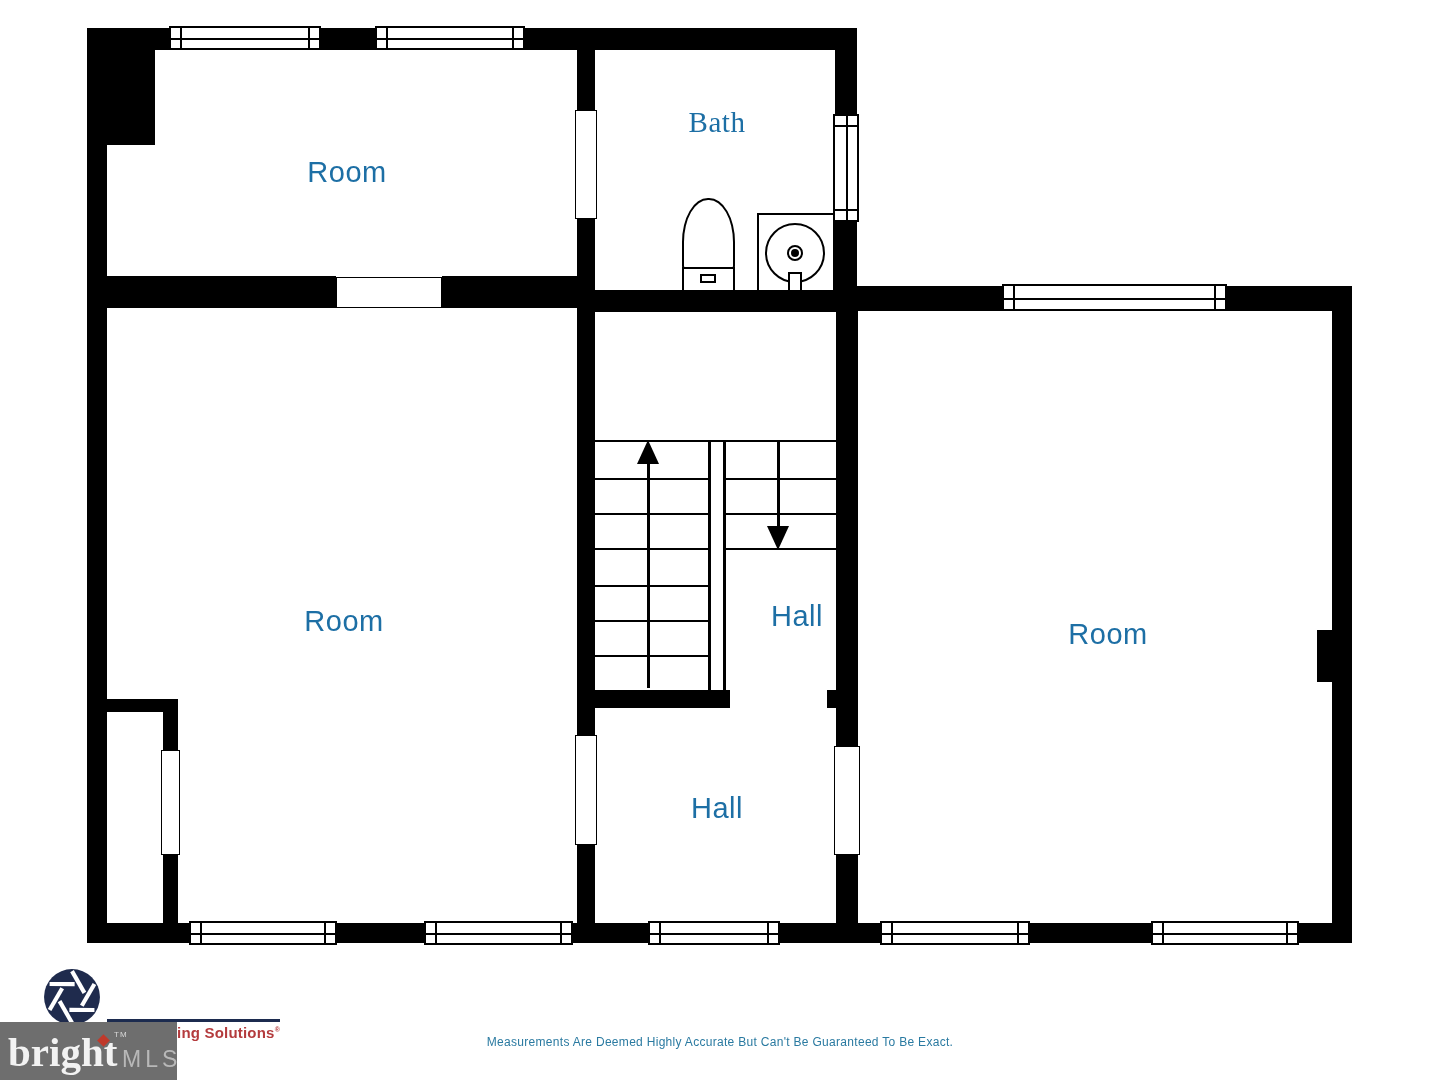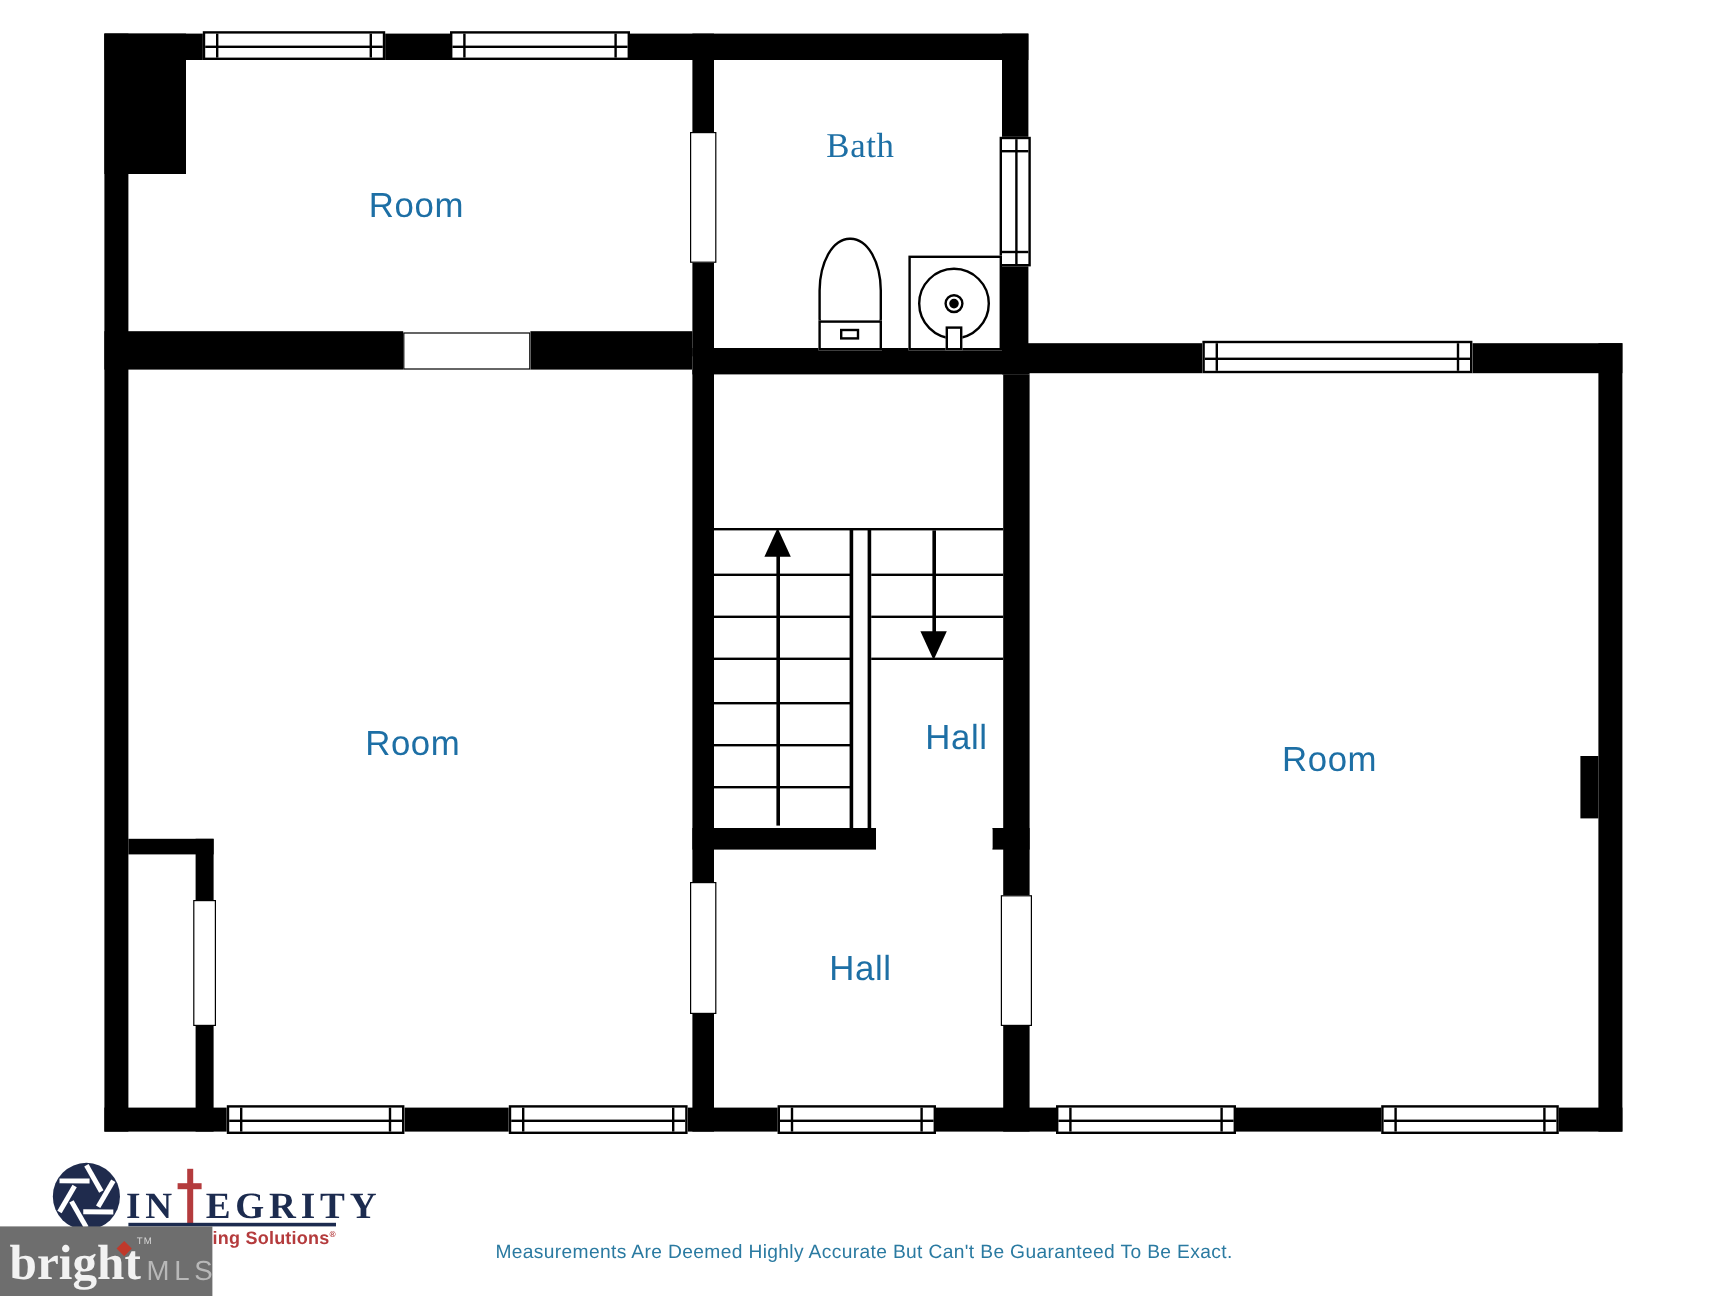--- a/index.html
+++ b/index.html
@@ -36,21 +36,21 @@
            font-size:15px;font-weight:bold;letter-spacing:.2px;}
   .tagline sup{font-size:7px;}
   .bright-box{position:absolute;left:0;top:1022px;width:177px;height:58px;background:#6e6e6e;}
   .bright-word{position:absolute;left:8px;top:8px;color:#f2f2f2;font-family:"Liberation Serif", serif;
                font-weight:bold;font-size:41px;line-height:1.1;}
   .bright-tm{position:absolute;left:114px;top:8px;color:#d8d8d8;font-size:8px;letter-spacing:1px;}
   .bright-star{position:absolute;left:99px;top:14px;width:9px;height:9px;background:#c0392b;
                transform:rotate(45deg);}
   .bright-mls{position:absolute;left:122px;top:24px;color:#b8b8b8;font-size:23px;letter-spacing:4px;}
   .disclaimer{position:absolute;left:50%;top:1035px;transform:translateX(-50%);
-              color:#2a7aa1;font-size:16px;letter-spacing:.3px;white-space:nowrap;}
+              color:#2a7aa1;font-size:12px;letter-spacing:.3px;white-space:nowrap;}
 </style>
 </head>
 <body>
 
 <div class="canvas">
 
   <div class="wall" style="left:87px;top:28px;width:770px;height:22px;"></div>
   <div class="wall" style="left:87px;top:28px;width:68px;height:117px;"></div>
   <div class="wall" style="left:87px;top:28px;width:20px;height:915px;"></div>
 
@@ -182,28 +182,20 @@
     <g stroke="#ffffff" stroke-width="4">
       <line x1="28" y1="3" x2="40" y2="24" transform="rotate(0 28 28)"></line>
       <line x1="28" y1="3" x2="40" y2="24" transform="rotate(60 28 28)"></line>
       <line x1="28" y1="3" x2="40" y2="24" transform="rotate(120 28 28)"></line>
       <line x1="28" y1="3" x2="40" y2="24" transform="rotate(180 28 28)"></line>
       <line x1="28" y1="3" x2="40" y2="24" transform="rotate(240 28 28)"></line>
       <line x1="28" y1="3" x2="40" y2="24" transform="rotate(300 28 28)"></line>
     </g>
   </svg>
 
-  <div class="integrity">
-    <span>IN</span>
-    <span class="cross">
-        <span class="v"></span>
-        <span class="h"></span>
-      </span>
-    <span>EGRITY</span>
-  </div>
   <div class="integrity-underline"></div>
   <div class="tagline">
     <span>Imaging Solutions</span><sup>®</sup>
   </div>
 
   <div class="bright-box">
     <div class="bright-word">bright</div>
     <div class="bright-star"></div>
     <div class="bright-tm">TM</div>
     <div class="bright-mls">MLS</div>

